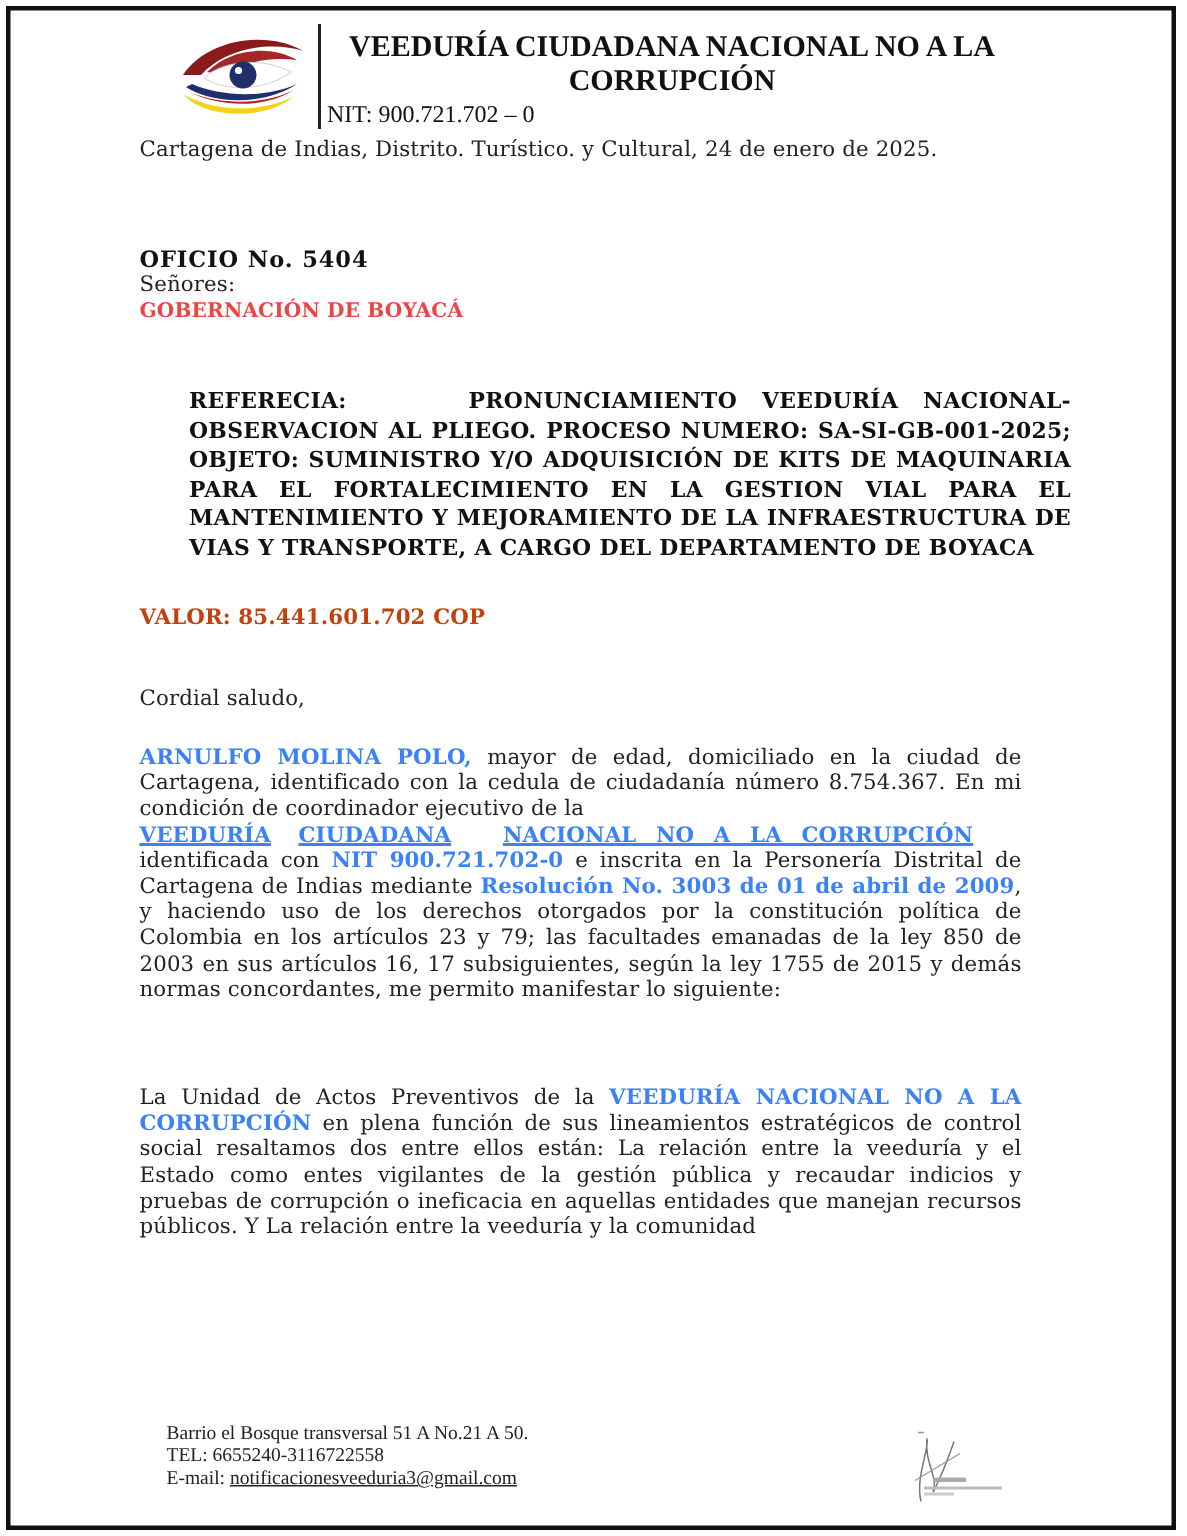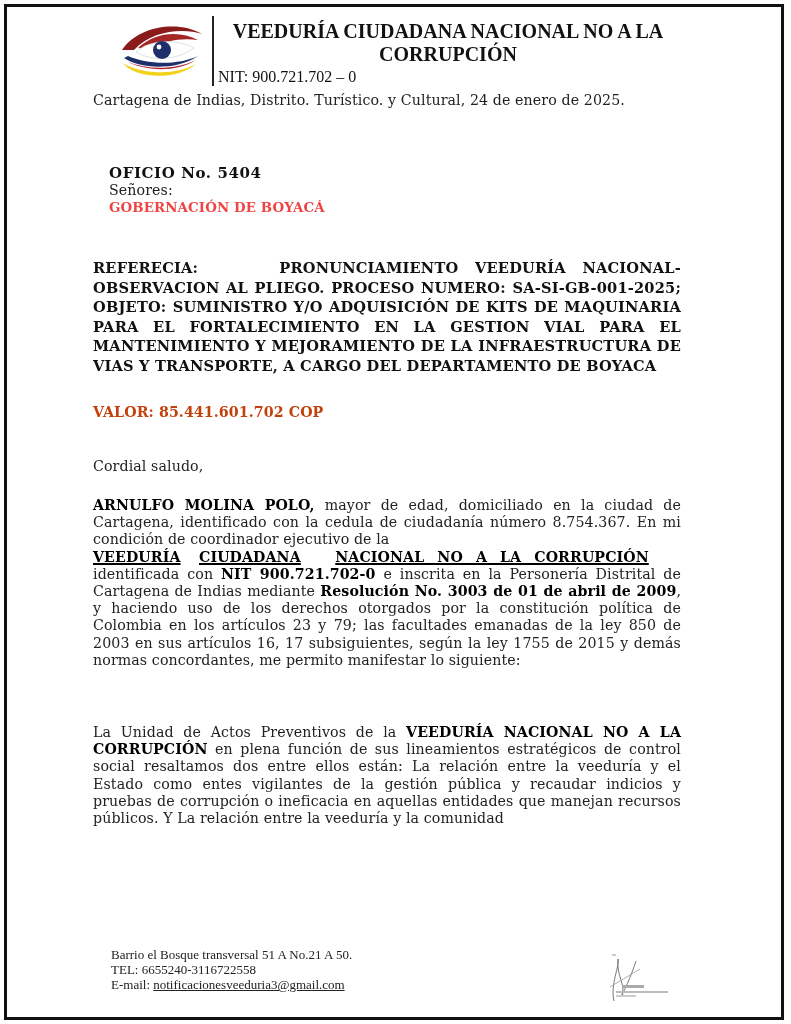--- a/index.html
+++ b/index.html
@@ -16,26 +16,26 @@
     }
     .org-nit {
       position: absolute; left: 218px; top: 68px; width: 460px; 
       font-family: "Liberation Serif", serif; font-weight: normal; font-size: 16px; color: #111;
     }
     .body-text {
       position: absolute; left: 93px; width: 588px;
       font-family: "DejaVu Serif", serif; font-size: 14.2px; line-height: 17.2px; color: #222;
       text-align: justify; letter-spacing: 0.1px;
     }
-    .body-text b { font-weight: bold; color: #000000; }
+    .body-text b { font-weight: bold; color: #3b82f6; }
     .ref { font-weight: bold; color: #111; font-size: 14.6px; line-height: 19.5px; letter-spacing: 0.2px; }
     .u { text-decoration: underline; text-decoration-thickness: 1.5px; }
     .date { top: 92px; }
-    .oficio { top: 165px; margin-left: 16px; }
-    .referencia { top: 258px; }
+    .oficio { top: 165px; }
+    .referencia { top: 258px; margin-left: 33px; }
     .valor { top: 404px; font-weight: bold; color: #c2410c; }
     .saludo { top: 458px; }
     .para1 { top: 497px; }
     .para2 { top: 724px; }
     .footer {
       position: absolute; left: 111px; top: 947px; width: 300px;
       font-family: "Liberation Serif", serif; font-size: 13px; line-height: 15px; color: #222;
     }
     .footer .email-link { text-decoration: underline; color: #222; }
     .signature { position: absolute; left: 600px; top: 945px; width: 90px; height: 70px; }

